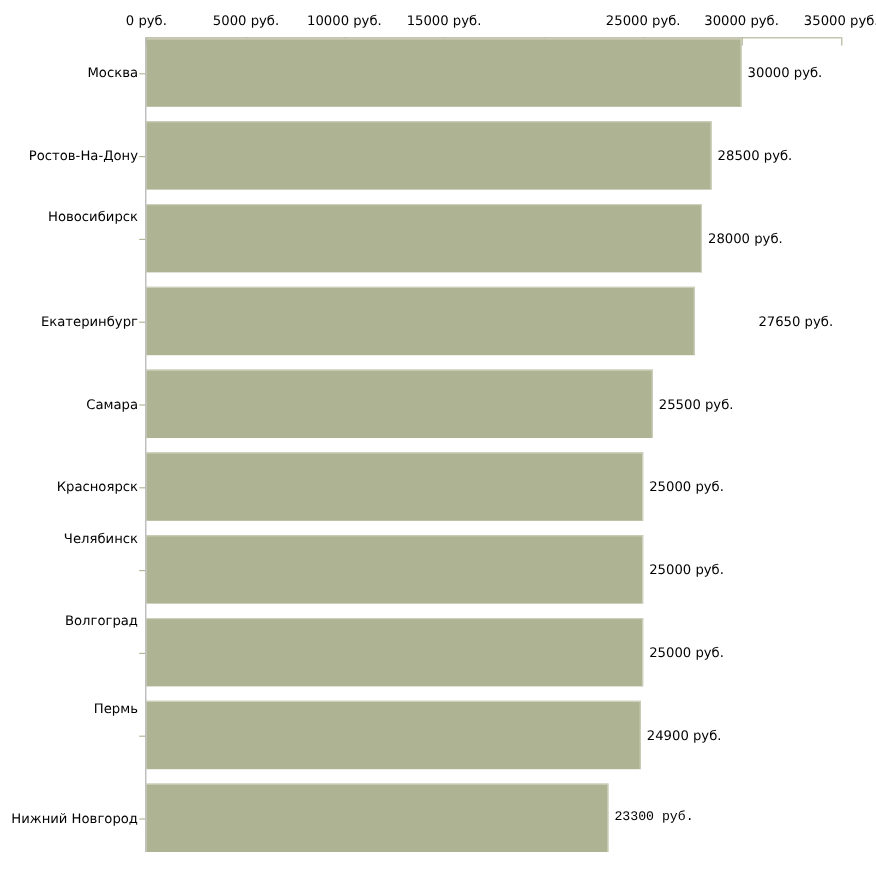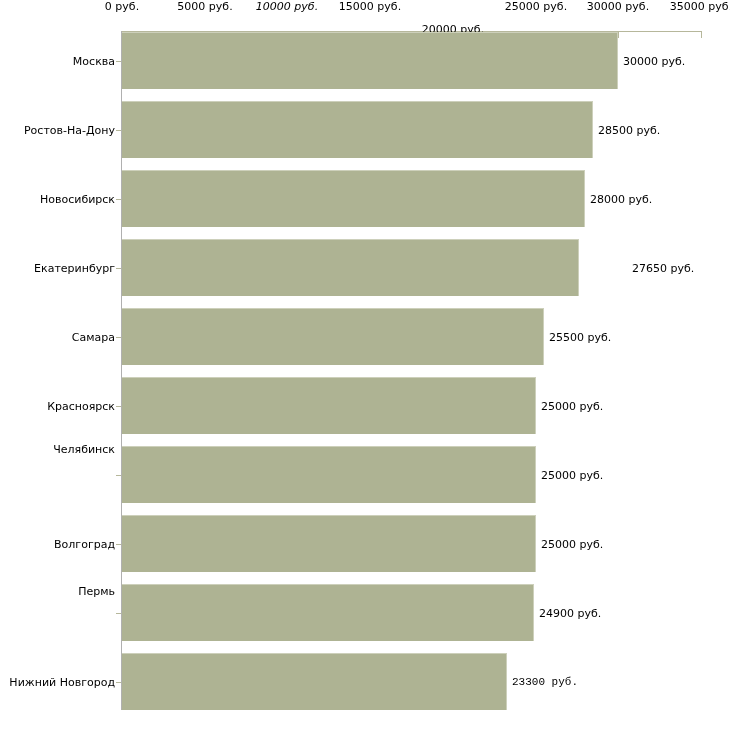--- a/index.html
+++ b/index.html
@@ -32,21 +32,21 @@
   }
   .x-tick {
     position: absolute;
     top: 31px;
     width: 1px;
     height: 7px;
     background: #b6b79b;
   }
   .x-tick-label {
     position: absolute;
-    top: 0;
+    top: 11px;
     font-size: 11px;
     line-height: 13px;
     color: #000000;
     white-space: nowrap;
     transform: translateX(-50%);
     text-align: left;
   }
 
   
   #y-axis-line {
@@ -104,21 +104,21 @@
       <div class="x-tick" style="left: 287px;"></div>
       <div class="x-tick" style="left: 370px;"></div>
       <div class="x-tick" style="left: 453px;"></div>
       <div class="x-tick" style="left: 536px;"></div>
       <div class="x-tick" style="left: 618px;"></div>
       <div class="x-tick" style="left: 701px;"></div>
     </div>
   <div id="x-tick-labels">
       <div class="x-tick-label" style="left: 122px;">0 руб.</div>
       <div class="x-tick-label" style="left: 205px;">5000 руб.</div>
-      <div class="x-tick-label" style="left: 287px; font-style: italic;">10000 руб.</div>
+      <div class="x-tick-label" style="left: 287px;">10000 руб.</div>
       <div class="x-tick-label" style="left: 370px;">15000 руб.</div>
       <div class="x-tick-label" style="left: 453px; margin-top: 23px;">20000 руб.</div>
       <div class="x-tick-label" style="left: 536px;">25000 руб.</div>
       <div class="x-tick-label" style="left: 618px;">30000 руб.</div>
       <div class="x-tick-label" style="left: 701px;">35000 руб.</div>
     </div>
 
   <div id="y-axis-line"></div>
   <div id="y-ticks">
       <div class="y-tick" style="top: 61px;"></div>
@@ -128,26 +128,26 @@
       <div class="y-tick" style="top: 337px;"></div>
       <div class="y-tick" style="top: 406px;"></div>
       <div class="y-tick" style="top: 475px;"></div>
       <div class="y-tick" style="top: 544px;"></div>
       <div class="y-tick" style="top: 613px;"></div>
       <div class="y-tick" style="top: 682px;"></div>
     </div>
   <div id="cat-labels">
       <div class="cat-label" style="top: 61px;">Москва</div>
       <div class="cat-label" style="top: 130px;">Ростов-На-Дону</div>
-      <div class="cat-label" style="top: 199px;">Новосибирск</div>
+      <div class="cat-label" style="top: 181px;">Новосибирск</div>
       <div class="cat-label" style="top: 268px;">Екатеринбург</div>
       <div class="cat-label" style="top: 337px;">Самара</div>
       <div class="cat-label" style="top: 406px;">Красноярск</div>
       <div class="cat-label" style="top: 449px;">Челябинск</div>
-      <div class="cat-label" style="top: 544px;">Волгоград</div>
+      <div class="cat-label" style="top: 517px;">Волгоград</div>
       <div class="cat-label" style="top: 591px;">Пермь</div>
       <div class="cat-label" style="top: 682px;">Нижний Новгород</div>
     </div>
 
   <div id="bars">
       <div class="bar" title="Москва: 30000 руб." style="top: 32px; width: 496px; height: 57px; background: rgb(174, 179, 147); border-top-color: rgb(205, 208, 187); border-right-color: rgb(205, 208, 187);"></div>
       <div class="bar" title="Ростов-На-Дону: 28500 руб." style="top: 101px; width: 471px; height: 57px; background: rgb(174, 179, 147); border-top-color: rgb(205, 208, 187); border-right-color: rgb(205, 208, 187);"></div>
       <div class="bar" title="Новосибирск: 28000 руб." style="top: 170px; width: 463px; height: 57px; background: rgb(174, 179, 147); border-top-color: rgb(205, 208, 187); border-right-color: rgb(205, 208, 187);"></div>
       <div class="bar" title="Екатеринбург: 27650 руб." style="top: 239px; width: 457px; height: 57px; background: rgb(174, 179, 147); border-top-color: rgb(205, 208, 187); border-right-color: rgb(205, 208, 187);"></div>
       <div class="bar" title="Самара: 25500 руб." style="top: 308px; width: 422px; height: 57px; background: rgb(174, 179, 147); border-top-color: rgb(205, 208, 187); border-right-color: rgb(205, 208, 187);"></div>

